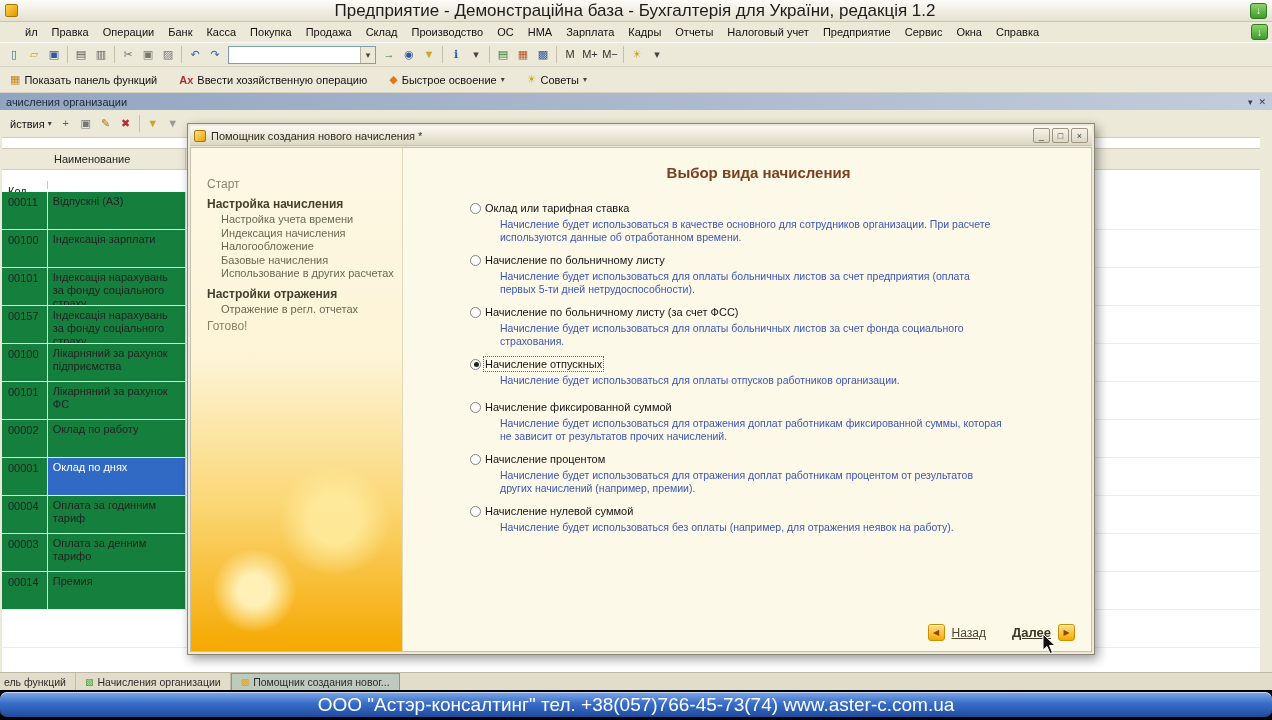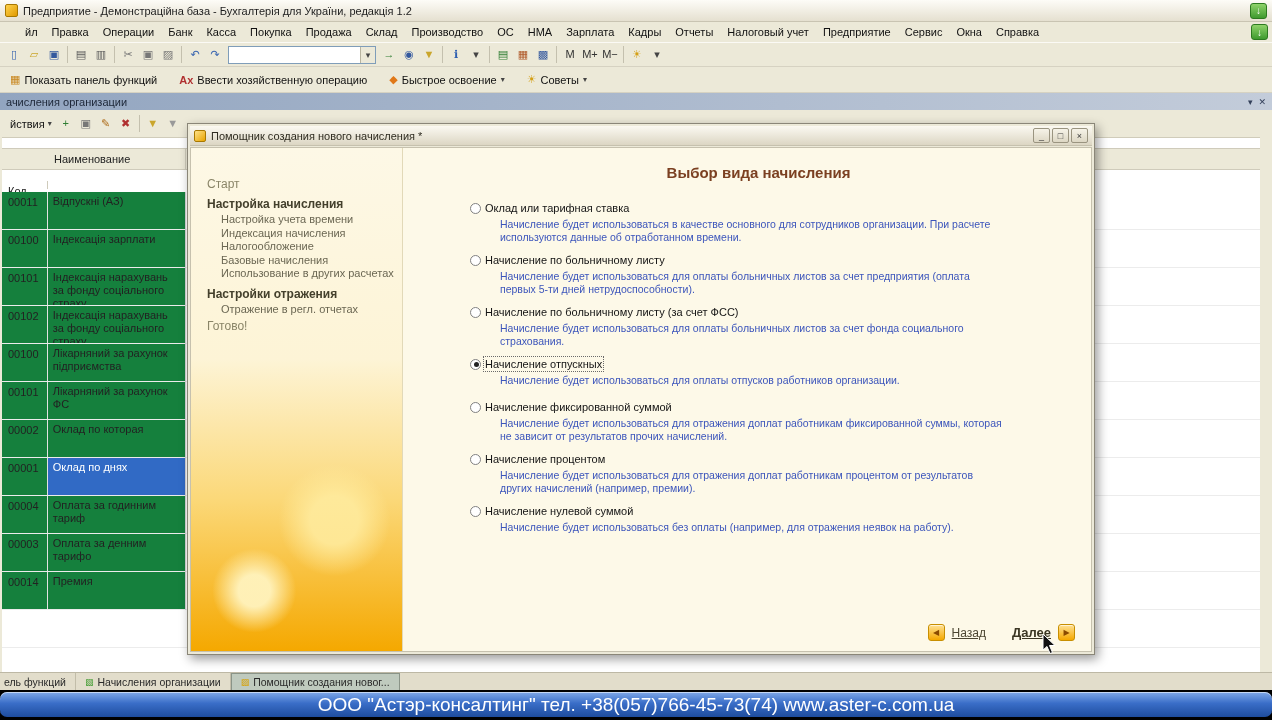--- a/index.html
+++ b/index.html
@@ -6,21 +6,21 @@
   body { background:#000; font-family:"Liberation Sans","DejaVu Sans",sans-serif; }
   .screen { position:relative; width:1272px; height:720px; background:#000; overflow:hidden; }
   .app { position:absolute; left:0; top:0; width:1272px; height:690px; background:#ece9d8; }
 
   
   .title-bar { position:absolute; left:0; top:0; right:0; height:22px;
     background:linear-gradient(#fdfcf7,#e5e0d0); border-bottom:1px solid #c9c4b2;
     display:flex; align-items:center; padding:0 5px; }
   .app-icon { width:13px; height:13px; margin-right:5px; border-radius:2px;
     background:linear-gradient(135deg,#ffd34d,#e09a00); border:1px solid #a87800; }
-  .title-text { font-size:11px; color:#1c1c1c; flex:1; white-space:nowrap; overflow:hidden; }
+  .title-text { font-size:17px; color:#1c1c1c; flex:1; white-space:nowrap; overflow:hidden;text-align:center; }
   .green-btn { width:17px; height:16px; border-radius:3px; margin-left:3px;
     background:linear-gradient(#8fd36a,#3f9a2f); border:1px solid #2d7a20;
     color:#fff; font-size:10px; display:flex; align-items:center; justify-content:center; }
 
   
   .menu-bar { position:absolute; left:0; top:22px; right:0; height:20px; background:#ece9d8;
     display:flex; align-items:center; padding-left:2px; }
   .menu-items { display:flex; flex:1;margin-left:16px; }
   .menu-item { font-size:11px; color:#111; padding:2px 7px; white-space:nowrap; }
 
@@ -322,34 +322,34 @@
           </div>
           <div class="t-row">
             <div class="t-code">00100</div>
             <div class="t-name">Індексація зарплати</div>
           </div>
           <div class="t-row">
             <div class="t-code">00101</div>
             <div class="t-name">Індексація нарахувань за фонду соціального страху</div>
           </div>
           <div class="t-row">
-            <div class="t-code">00102</div>
+            <div class="t-code">00157</div>
             <div class="t-name">Індексація нарахувань за фонду соціального страху</div>
           </div>
           <div class="t-row">
             <div class="t-code">00100</div>
             <div class="t-name">Лікарняний за рахунок підприємства</div>
           </div>
           <div class="t-row">
             <div class="t-code">00101</div>
             <div class="t-name">Лікарняний за рахунок ФС</div>
           </div>
           <div class="t-row">
             <div class="t-code">00002</div>
-            <div class="t-name">Оклад по которая</div>
+            <div class="t-name">Оклад по работу</div>
           </div>
           <div class="t-row">
             <div class="t-code">00001</div>
             <div class="t-name sel">Оклад по днях</div>
           </div>
           <div class="t-row">
             <div class="t-code">00004</div>
             <div class="t-name">Оплата за годинним тариф</div>
           </div>
           <div class="t-row">

